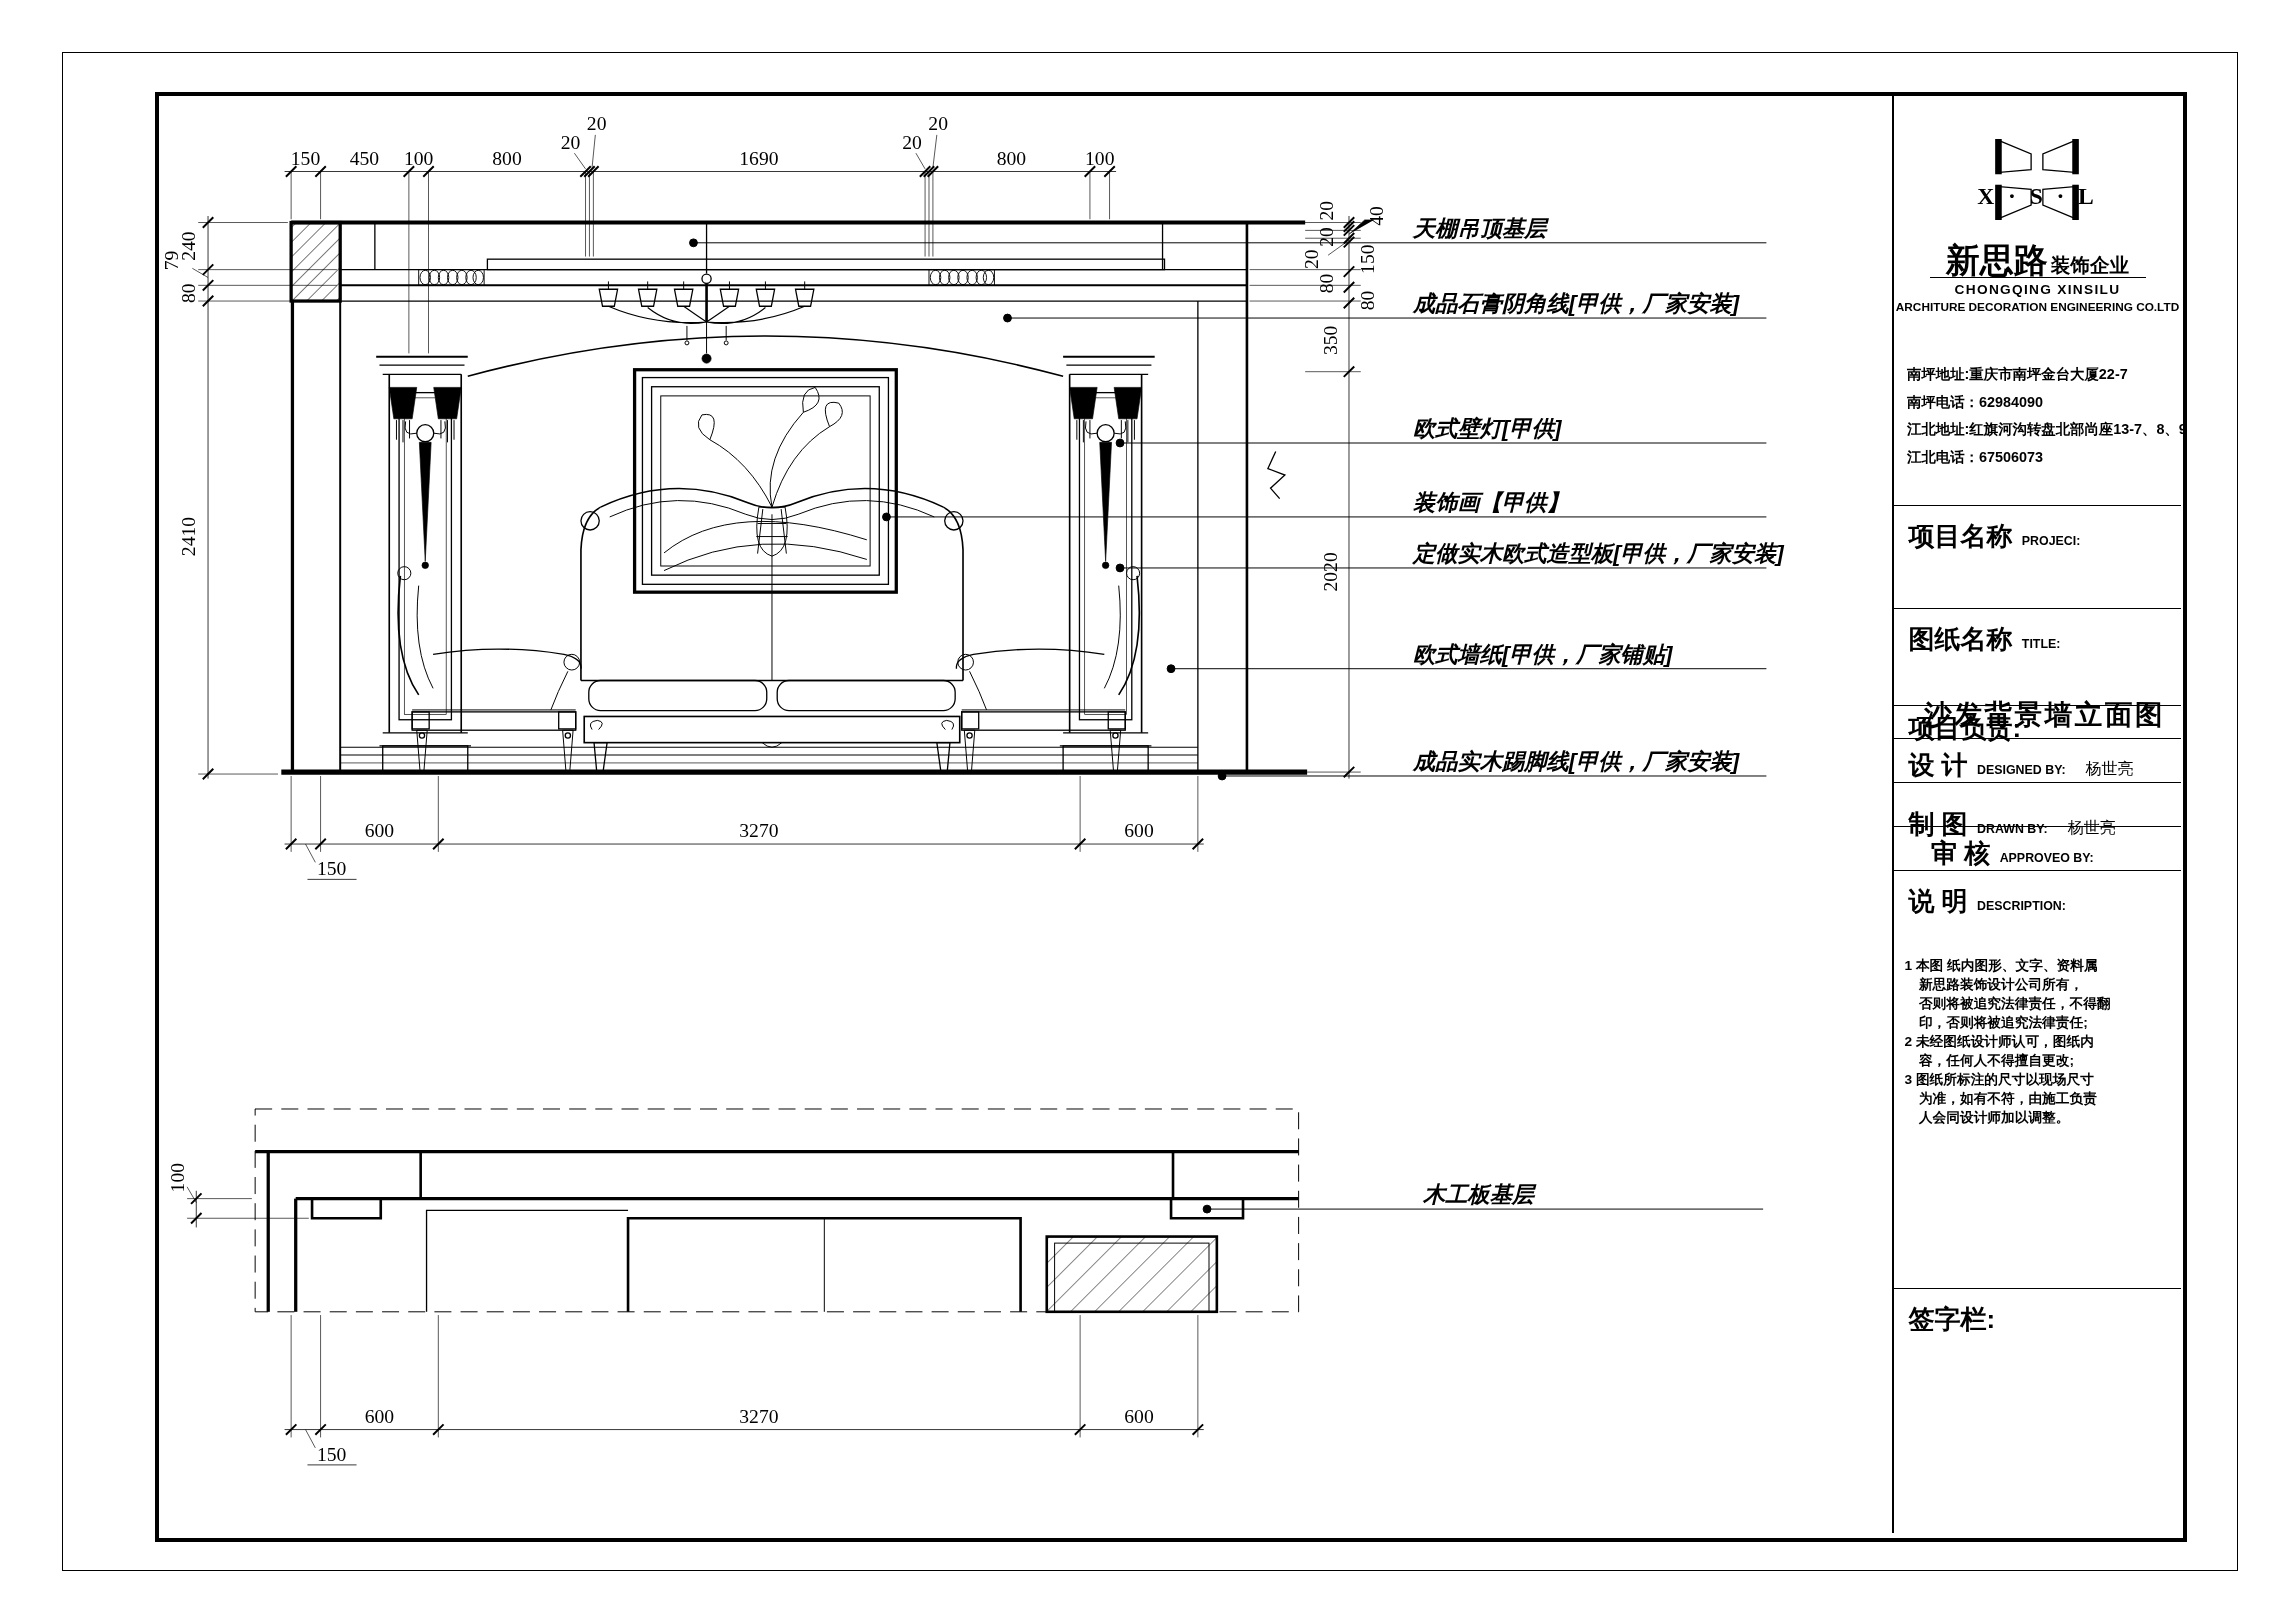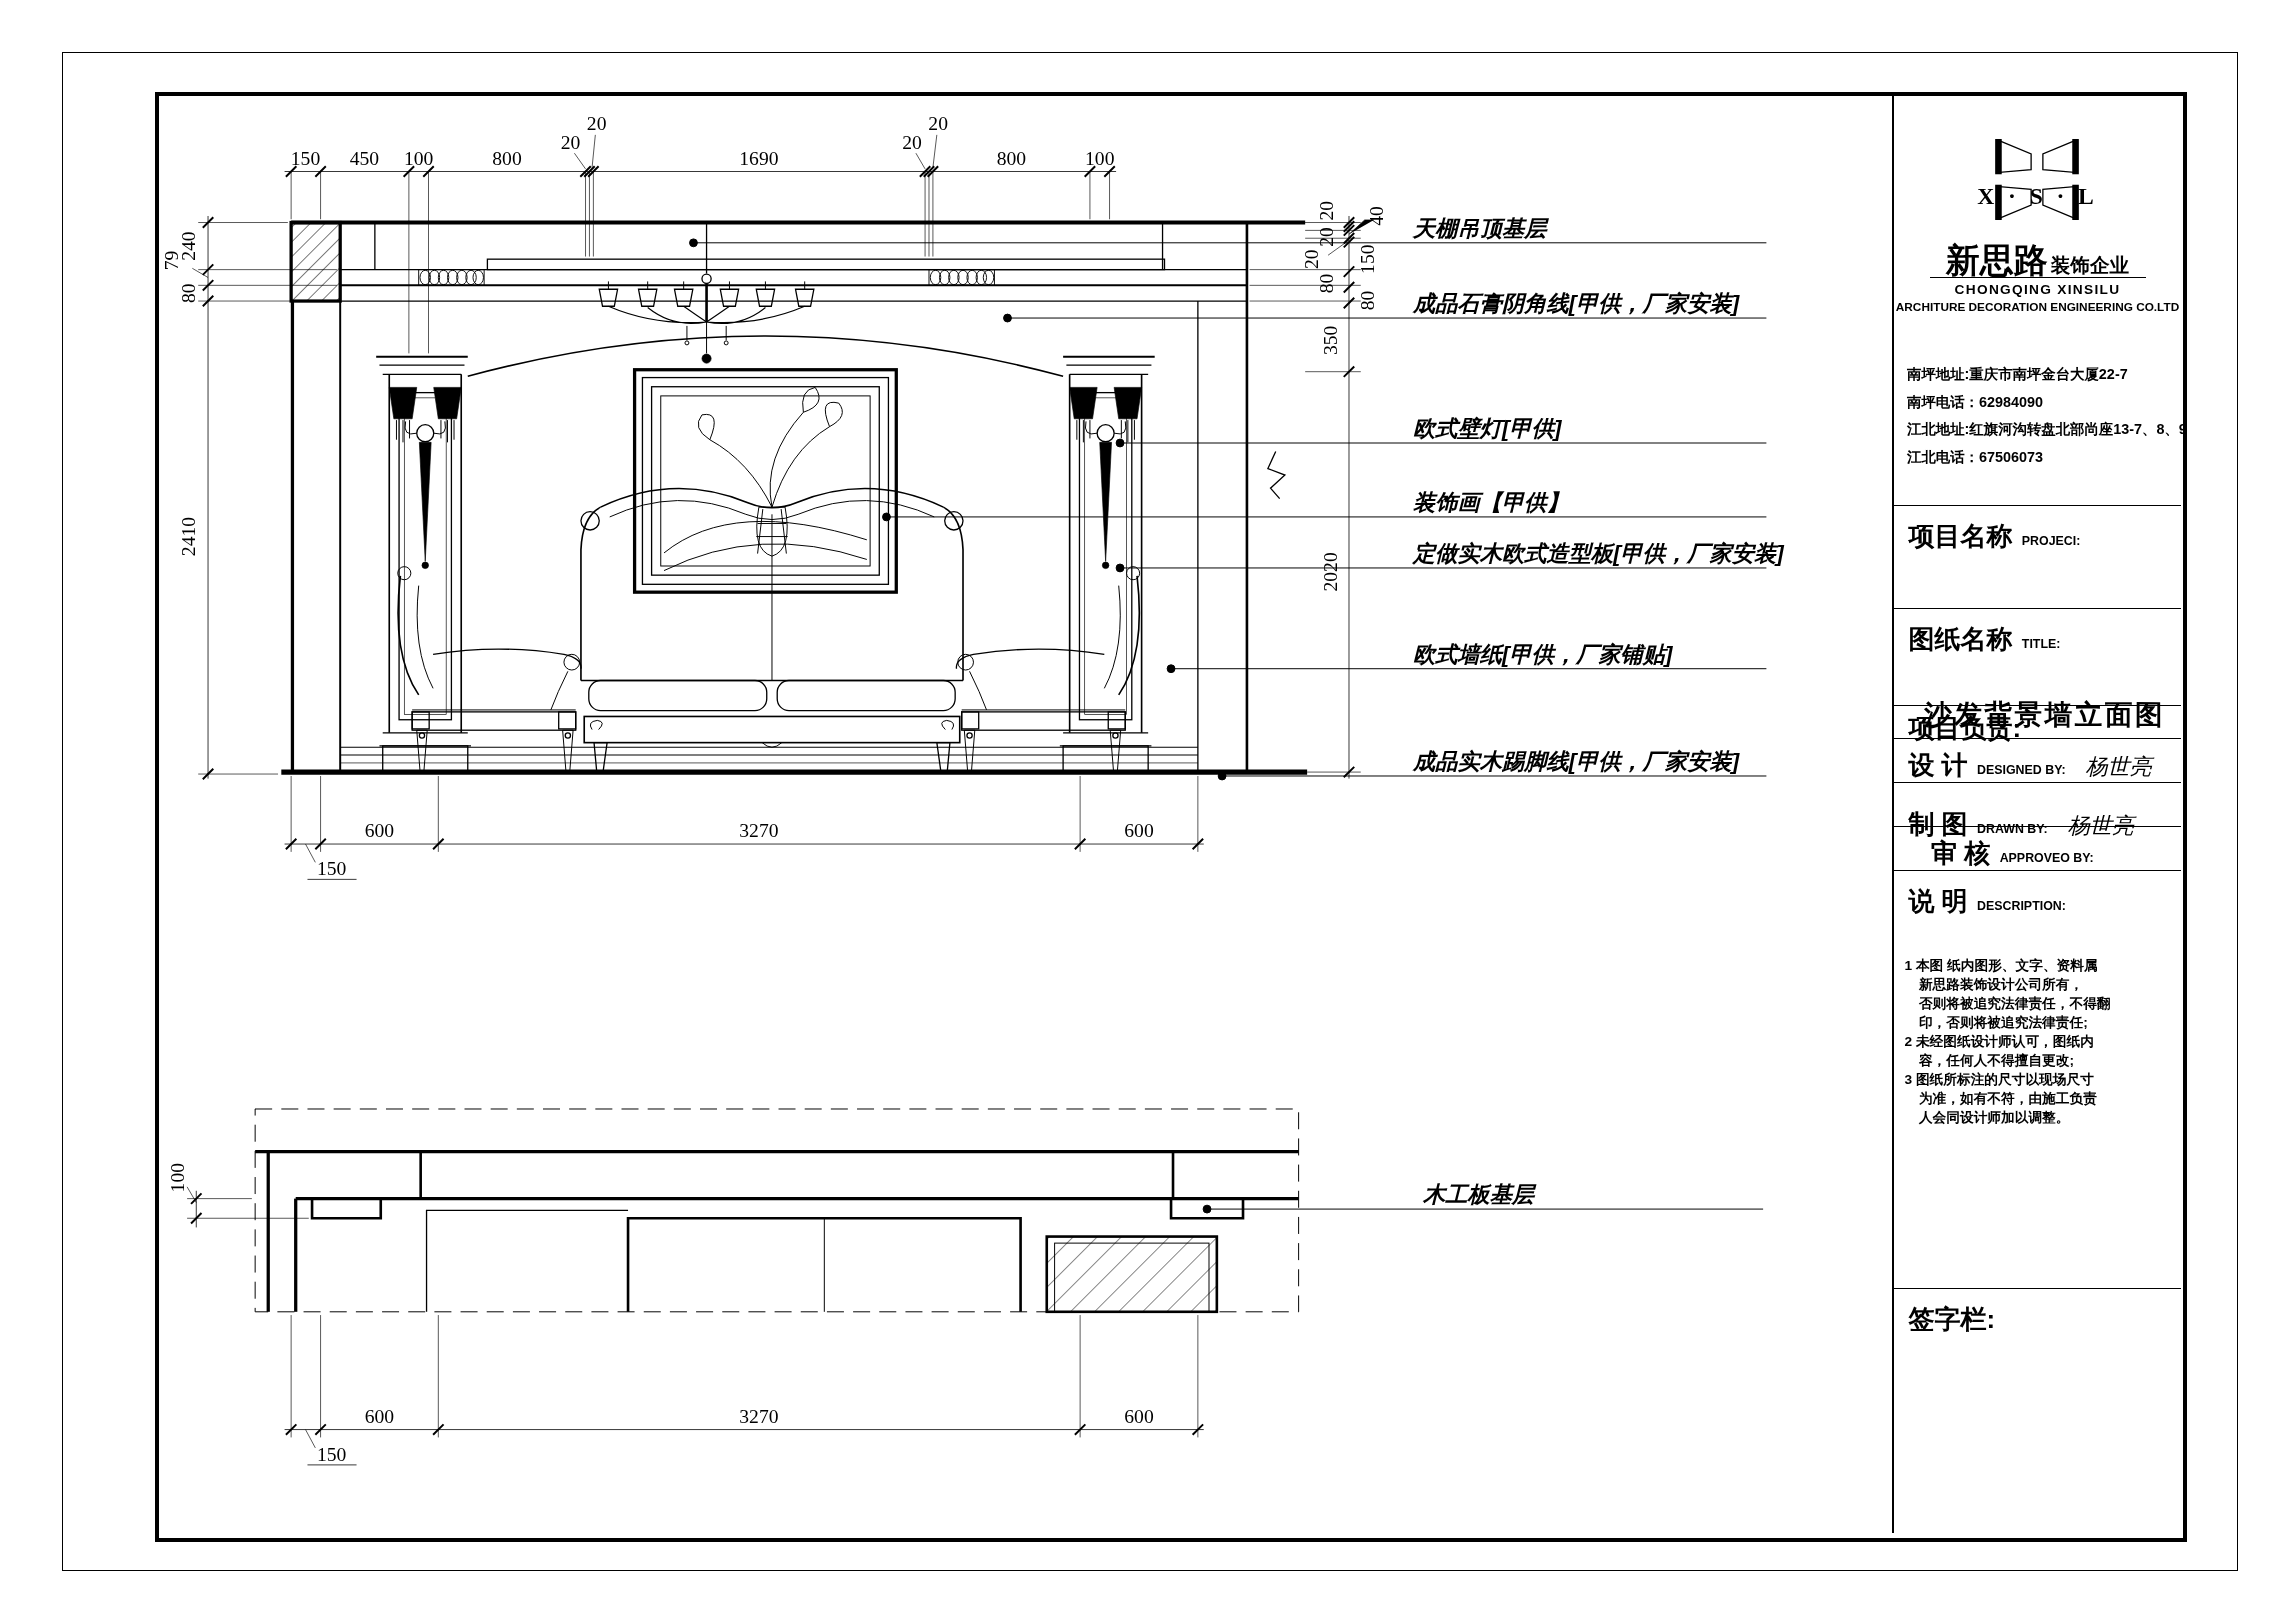--- a/index.html
+++ b/index.html
@@ -17,21 +17,21 @@
   .logo-letters{position:absolute;top:58px;left:0;width:100%;text-align:center;font-family:"Liberation Serif",serif;font-weight:bold;font-size:23.6px;letter-spacing:3.9px;}
   .cn-name{position:absolute;top:113px;left:0;width:100%;text-align:center;font-weight:bold;}
   .cn-name .big{font-size:34px;}
   .cn-name .small{font-size:19.6px;}
   .cn-underline{position:absolute;top:152px;left:36px;width:216px;border-top:1.3px solid #000;}
   .en1{position:absolute;top:157px;width:100%;text-align:center;font-weight:bold;font-size:13.7px;letter-spacing:1.3px;}
   .en2{position:absolute;top:175px;width:100%;text-align:center;font-weight:bold;font-size:11.8px;}
   .addr{position:absolute;top:236px;left:13px;font-weight:bold;font-size:14.4px;line-height:27.5px;white-space:nowrap;}
   .rowlab{font-weight:bold;font-size:26px;}
   .rowen{font-weight:bold;font-size:12.4px;margin-left:6.5px;}
-  .rowval{font-style:italic;font-size:22px;font-family:"Liberation Serif",serif;margin-left:17px;}
+  .rowval{font-size:16px;font-family:"Liberation Serif",serif;margin-left:17px;}
   .pad{padding:13px 0 0 14.4px;}
   .dtitle{text-align:center;font-weight:bold;font-size:27.5px;margin-top:40px;letter-spacing:2.6px;}
   .notes{position:absolute;top:85px;left:10.5px;font-weight:bold;font-size:13.7px;line-height:19px;white-space:nowrap;}
   .note-line.ind{padding-left:14.4px;}
 </style>
 </head>
 <body>
 
 <div class="sheet">
   <div class="outer-border"></div>

